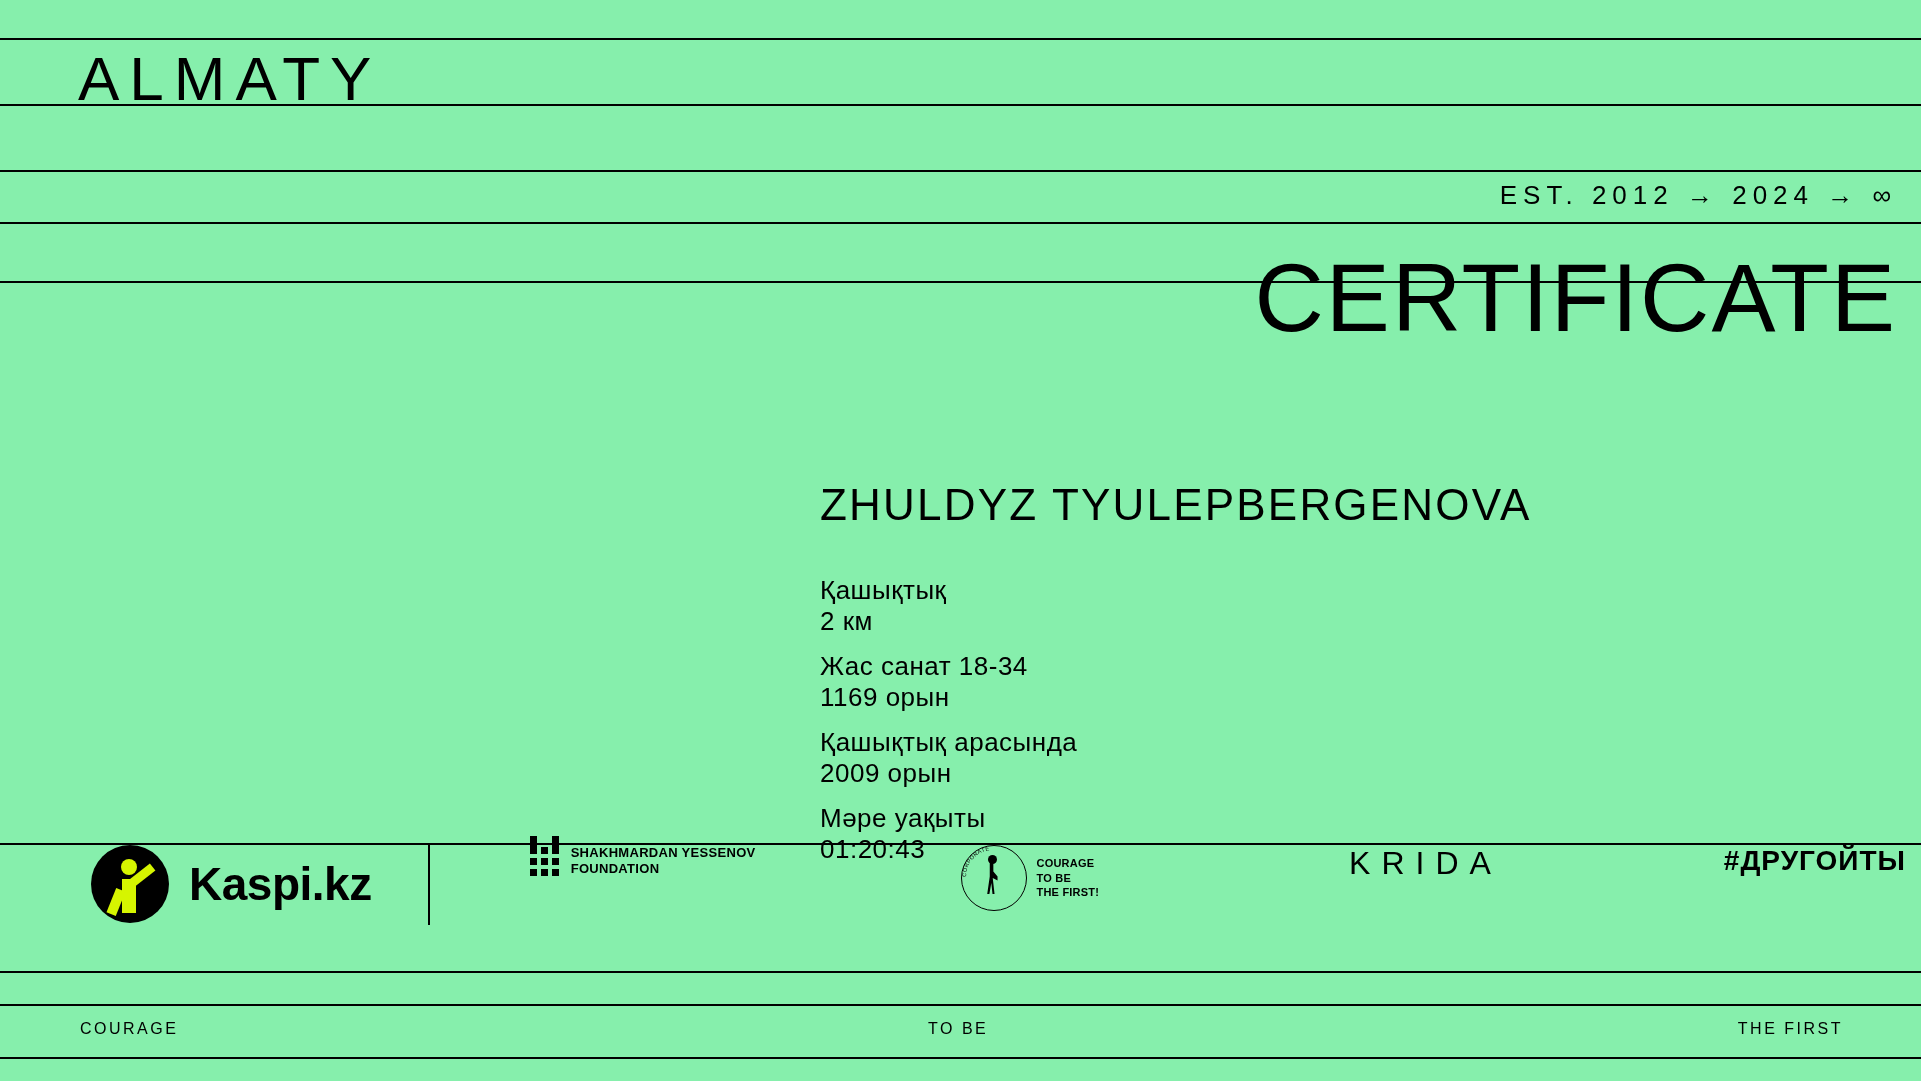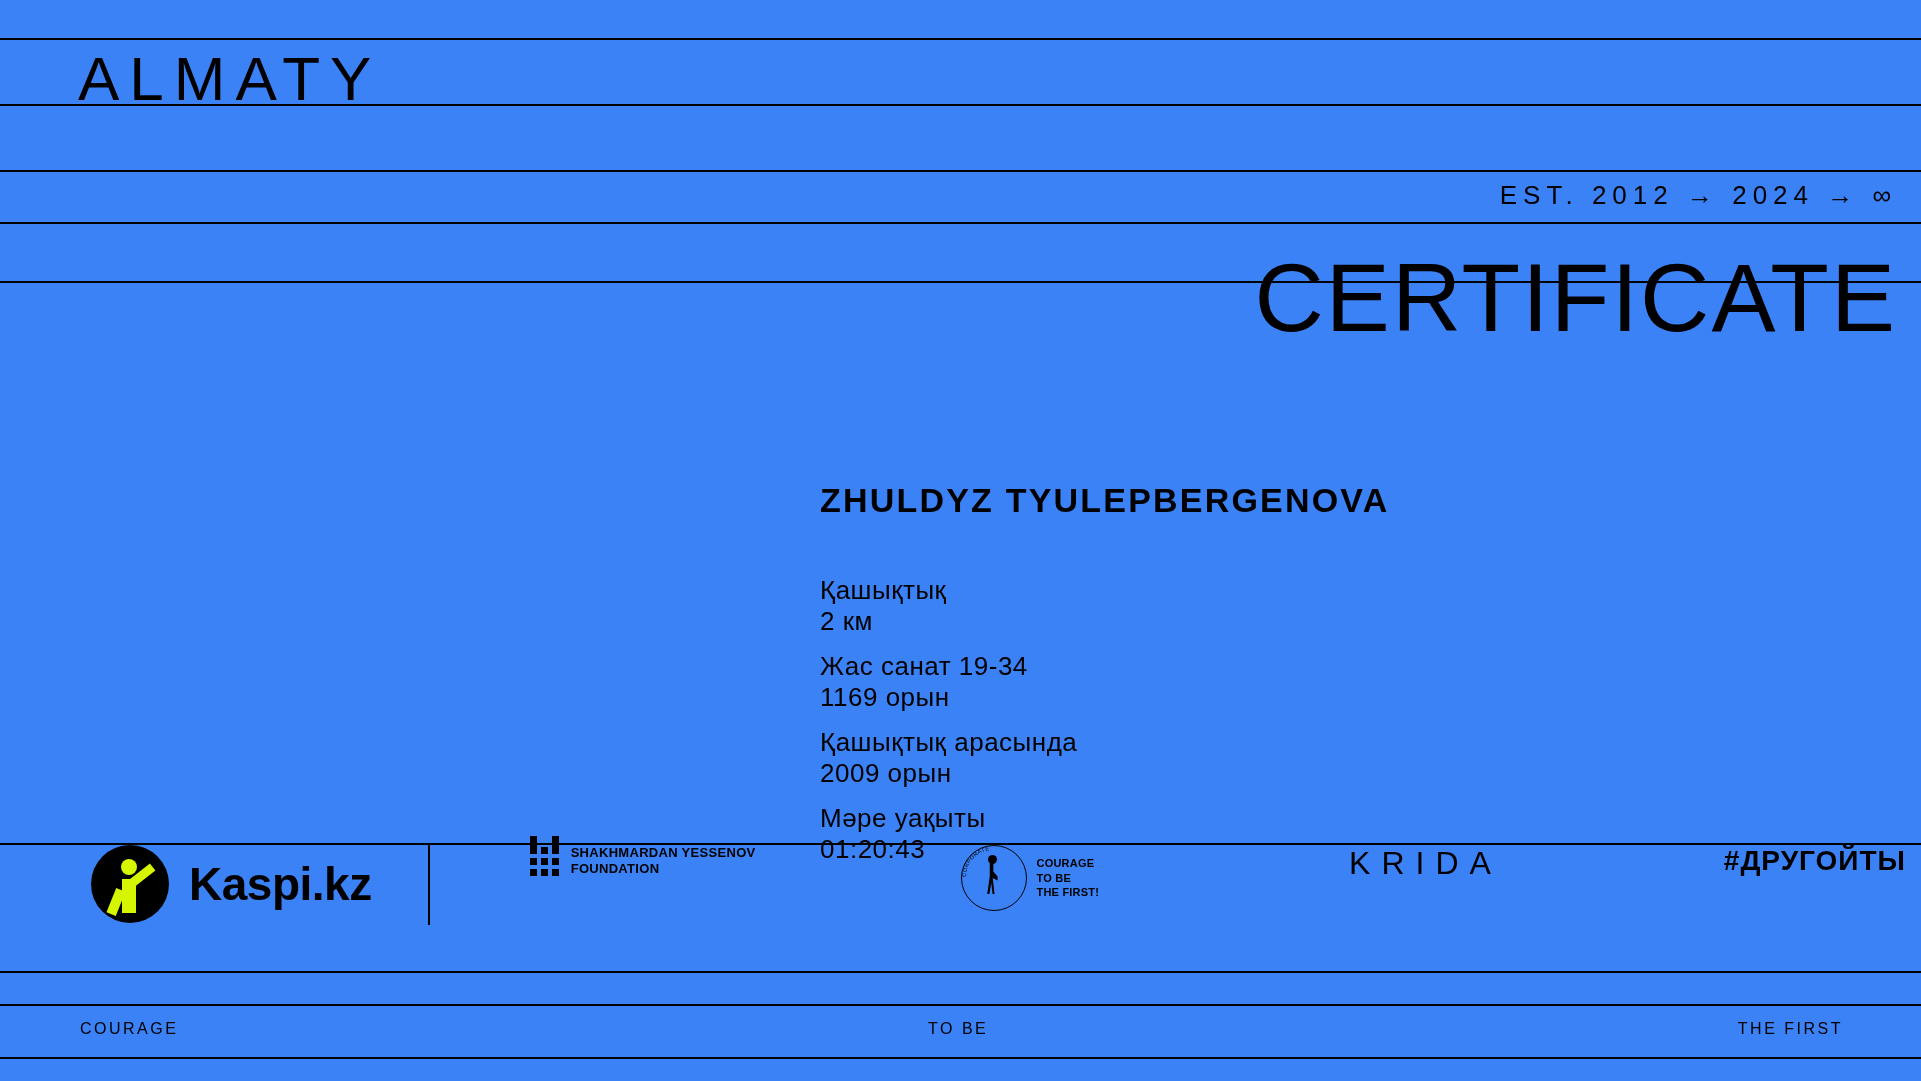--- a/index.html
+++ b/index.html
@@ -10,21 +10,21 @@
   body {
     width: 1921px;
     height: 1081px;
     overflow: hidden;
     font-family: "Liberation Sans", sans-serif;
   }
   .cert {
     position: relative;
     width: 1921px;
     height: 1081px;
-    background: #3b82f6;
+    background: #86efac;
     color: #000000;
     box-sizing: border-box;
     overflow: hidden;
   }
   
   .hrule {
     position: absolute;
     left: 0;
     width: 1921px;
     height: 2px;
@@ -71,23 +71,23 @@
     font-size: 96px;
     letter-spacing: 2px;
     font-weight: 400;
     line-height: 1;
     white-space: nowrap;
   }
   .athlete-name {
     position: absolute;
     left: 820px;
     top: 483px;
-    font-size: 34px;
+    font-size: 44px;
     letter-spacing: 2.2px;
-    font-weight: 700;
+    font-weight: 400;
     line-height: 1;
     white-space: nowrap;
   }
 
   .results {
     position: absolute;
     left: 820px;
     top: 575px;
     width: 830px;
   }
@@ -294,21 +294,21 @@
 
   <div class="certificate-title">CERTIFICATE</div>
   <div class="athlete-name">ZHULDYZ TYULEPBERGENOVA</div>
 
   <div class="results">
     <div class="res-row">
       <div class="res-label">Қашықтық</div>
       <div class="res-value">2 км</div>
     </div>
     <div class="res-row">
-      <div class="res-label">Жас санат 19-34</div>
+      <div class="res-label">Жас санат 18-34</div>
       <div class="res-value">1169 орын</div>
     </div>
     <div class="res-row">
       <div class="res-label">Қашықтық арасында</div>
       <div class="res-value">2009 орын</div>
     </div>
     <div class="res-row">
       <div class="res-label">Мәре уақыты</div>
       <div class="res-value">01:20:43</div>
     </div>

